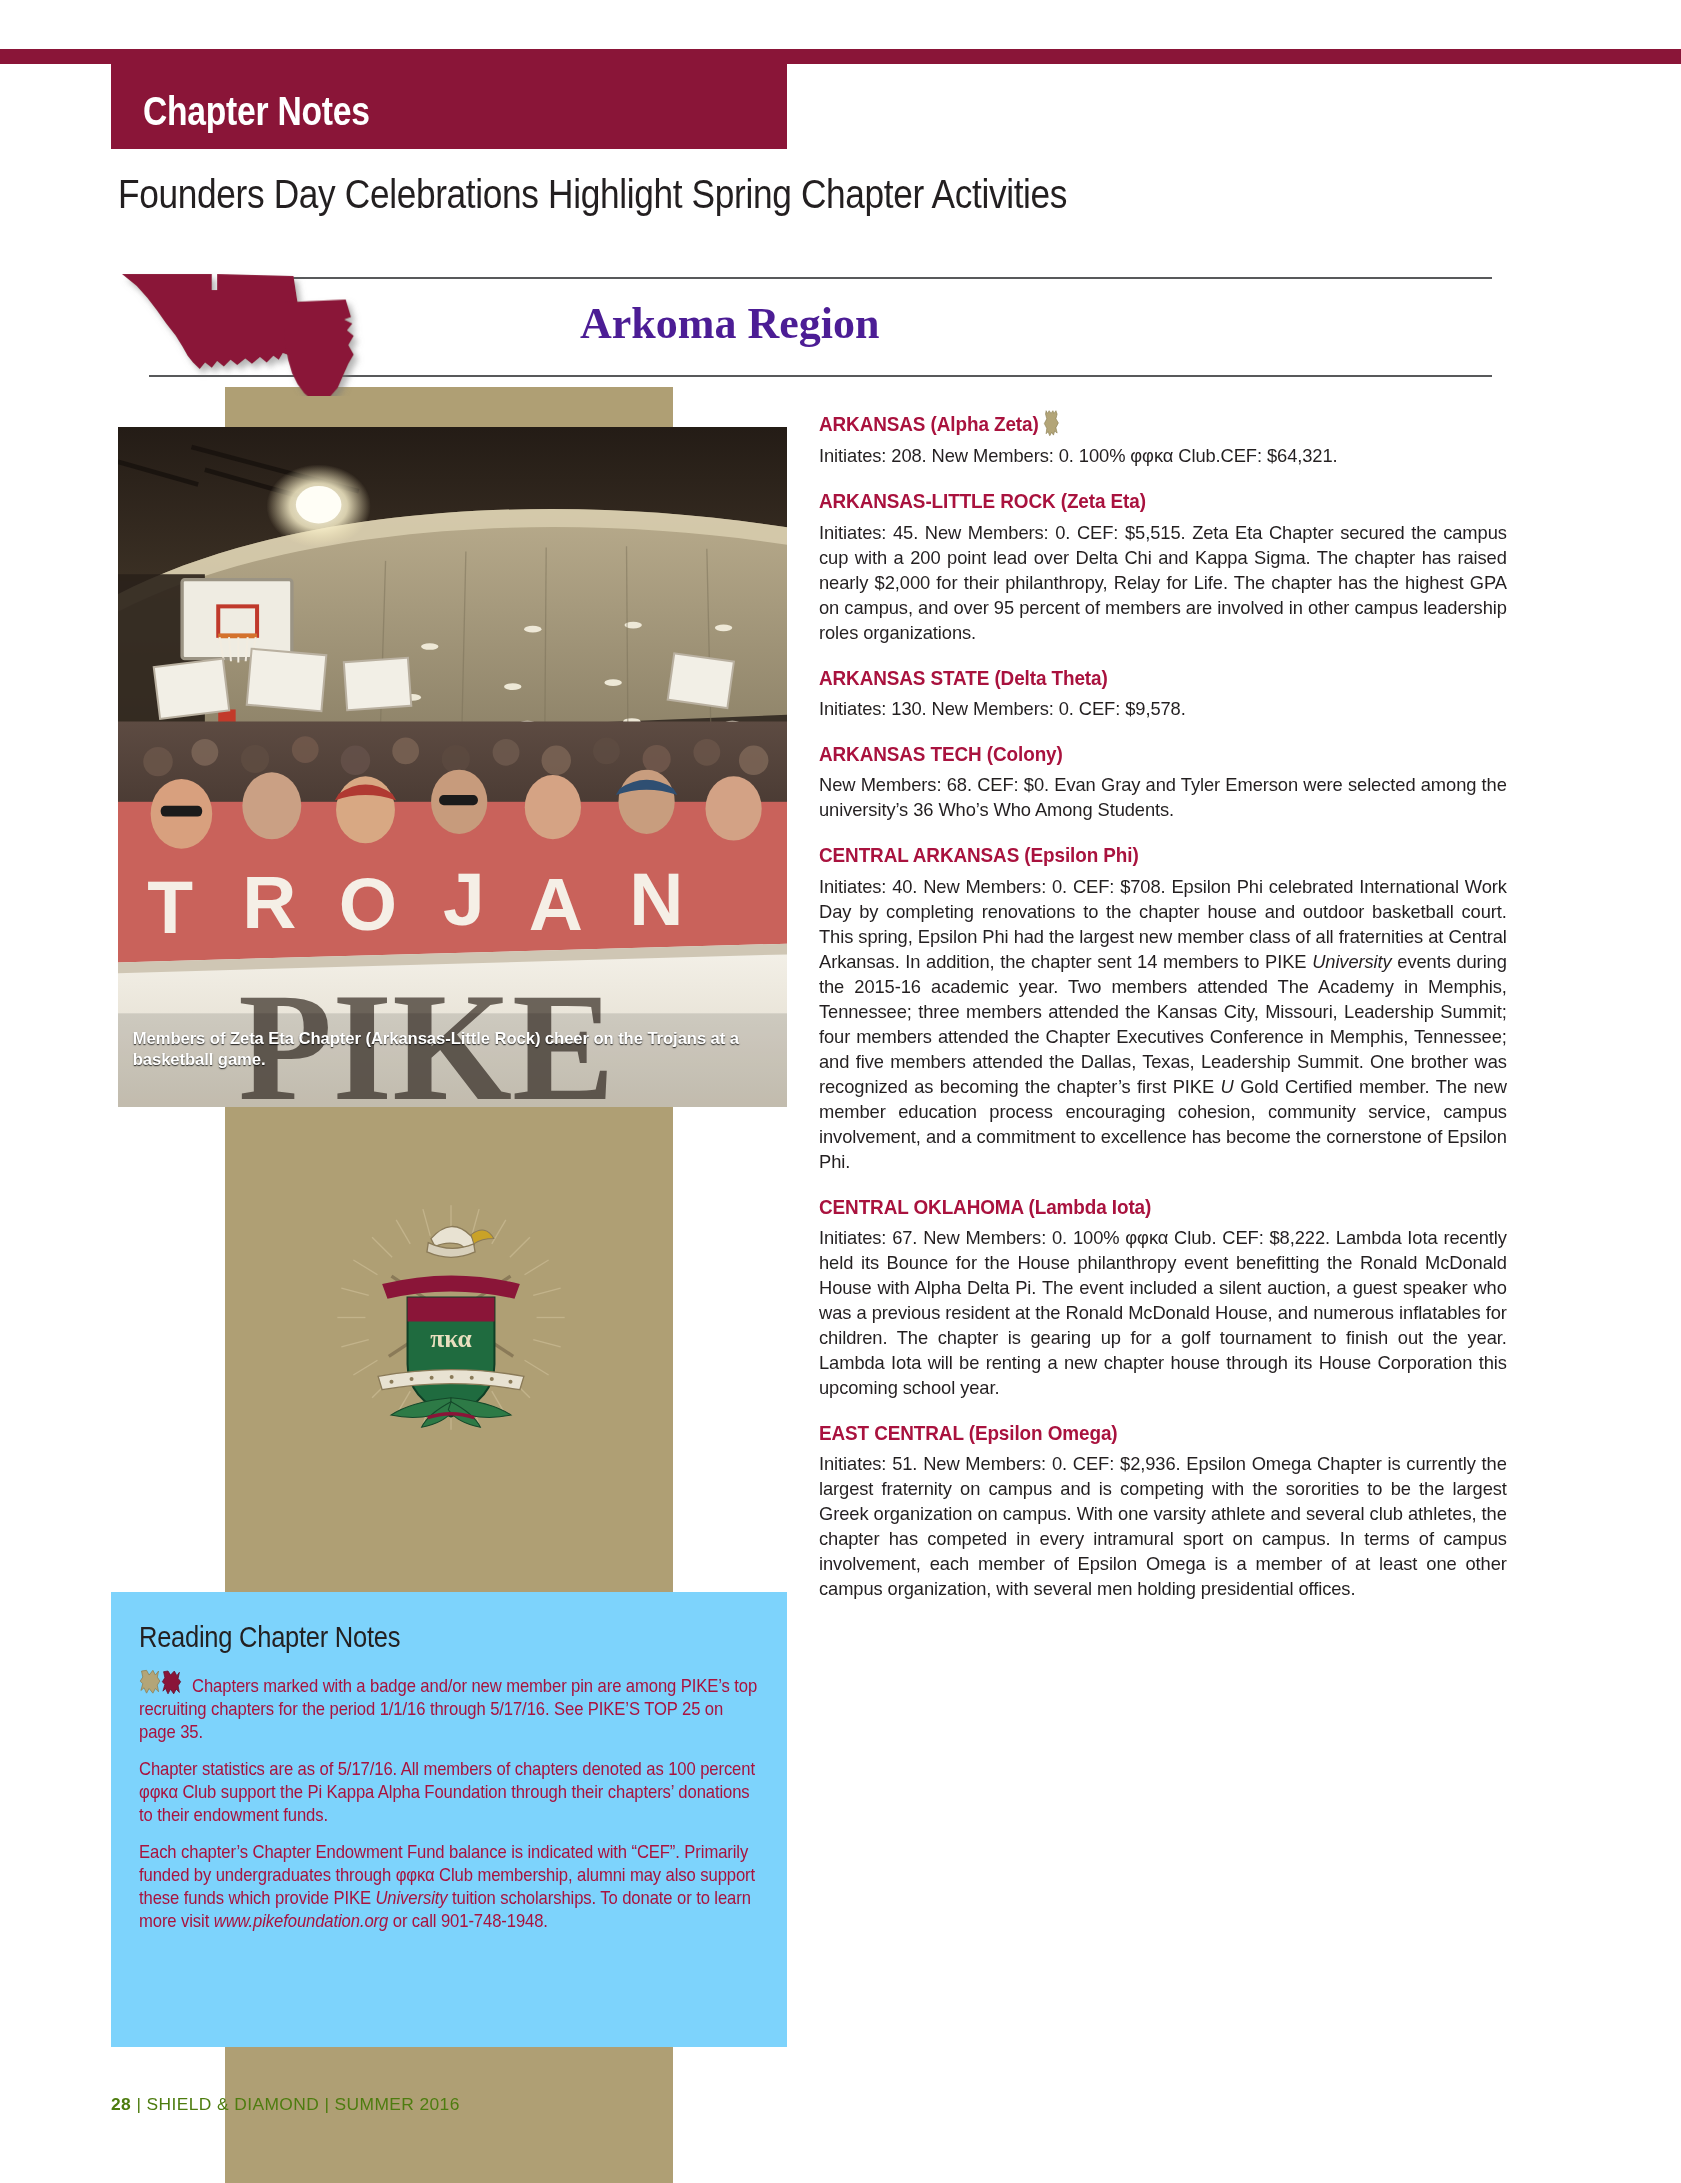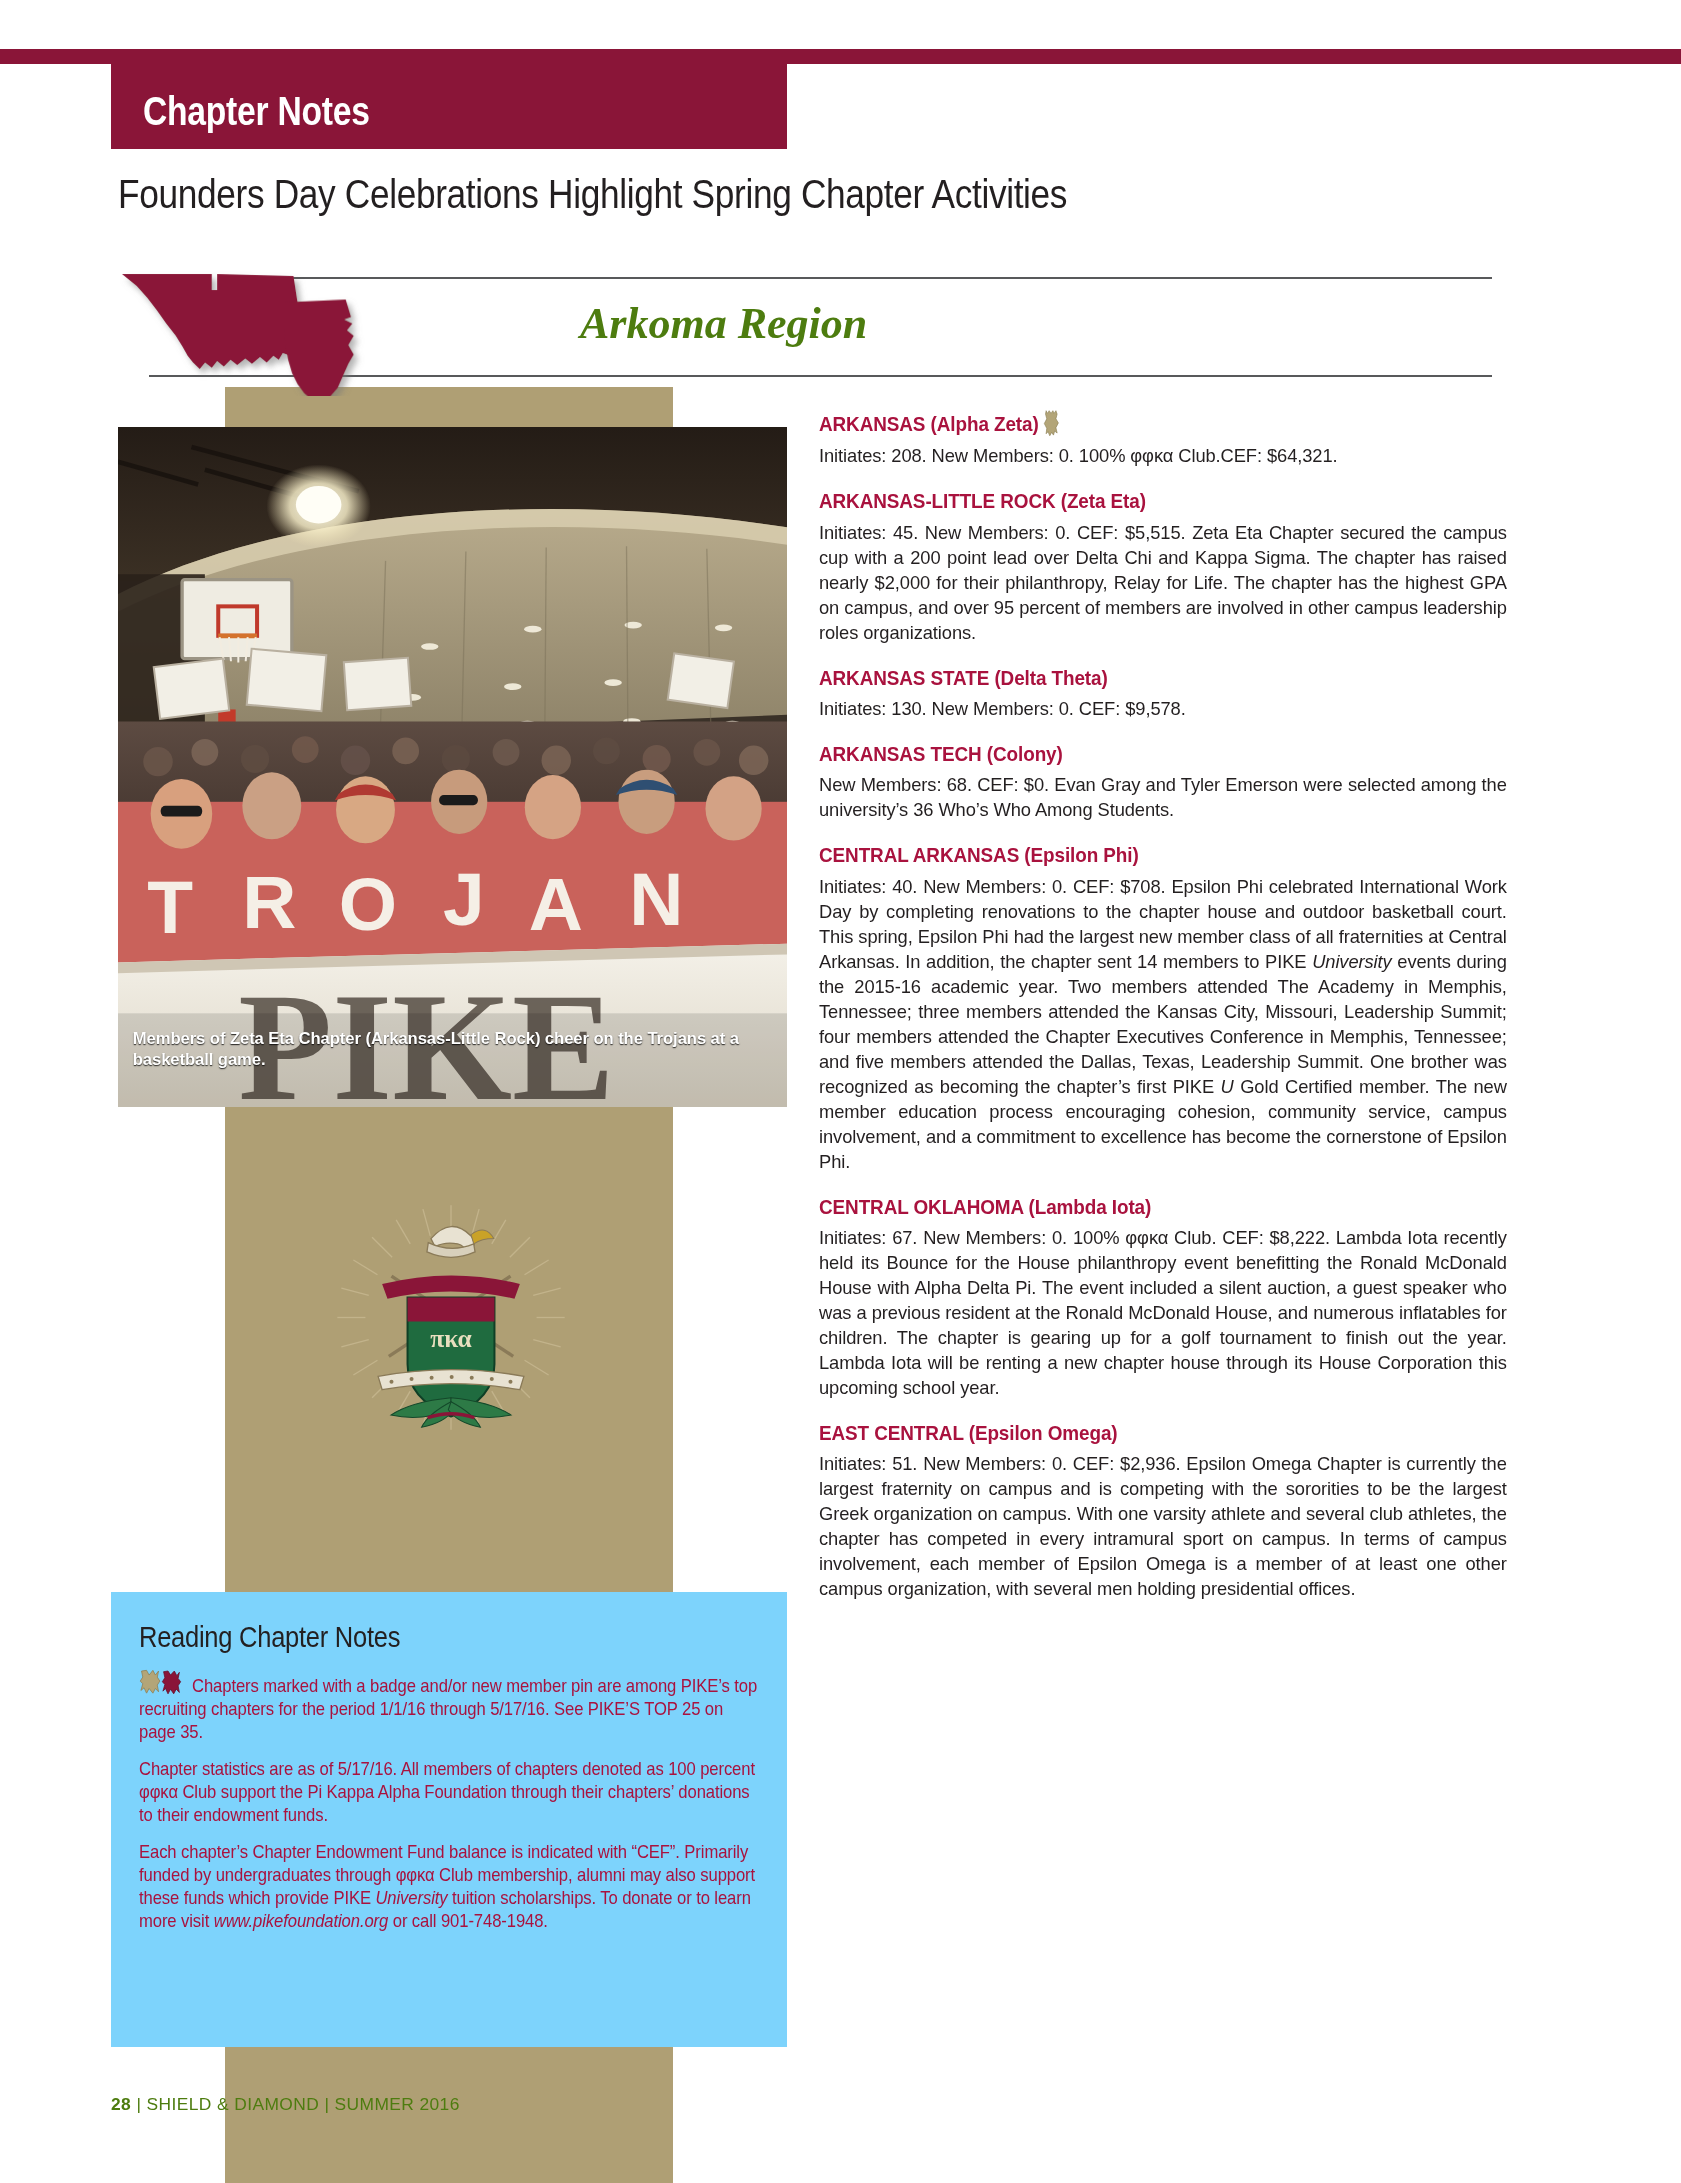--- a/index.html
+++ b/index.html
@@ -102,24 +102,23 @@
     left: 0px;
     top: -10.7px;
     width: 288px;
     height: 134px;
   }
   .region-name {
     position: absolute;
     left: 462px;
     top: 25.4px;
     font-family: "Liberation Serif", serif;
-    font-style: italic;
     font-weight: bold;
     font-size: 44px;
-    color: #4d7c0f;
+    color: #4c1d95;
     letter-spacing: 0px;
     white-space: nowrap;
   }
 
   
   .photo {
     position: absolute;
     left: 118px;
     top: 427px;
     width: 669px;

